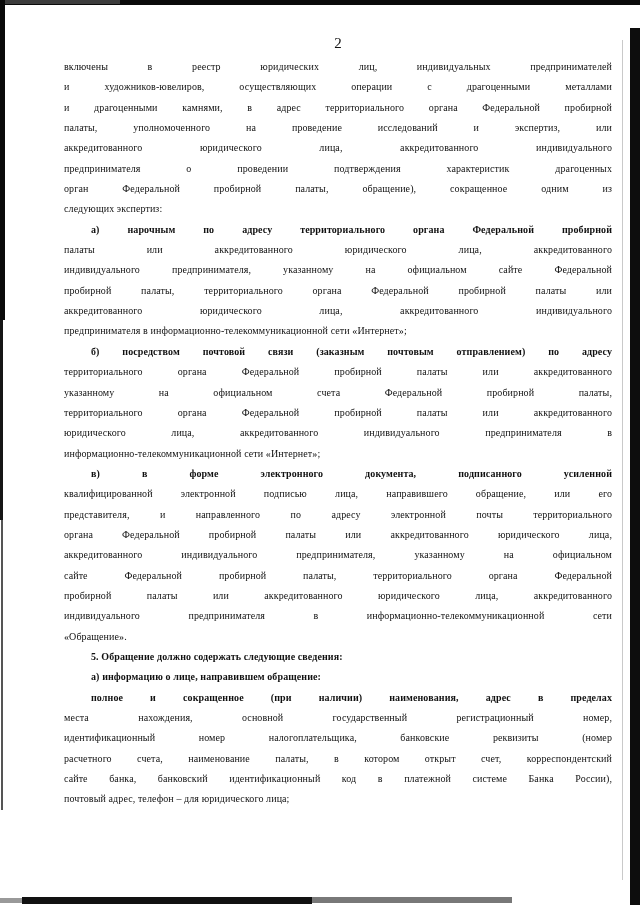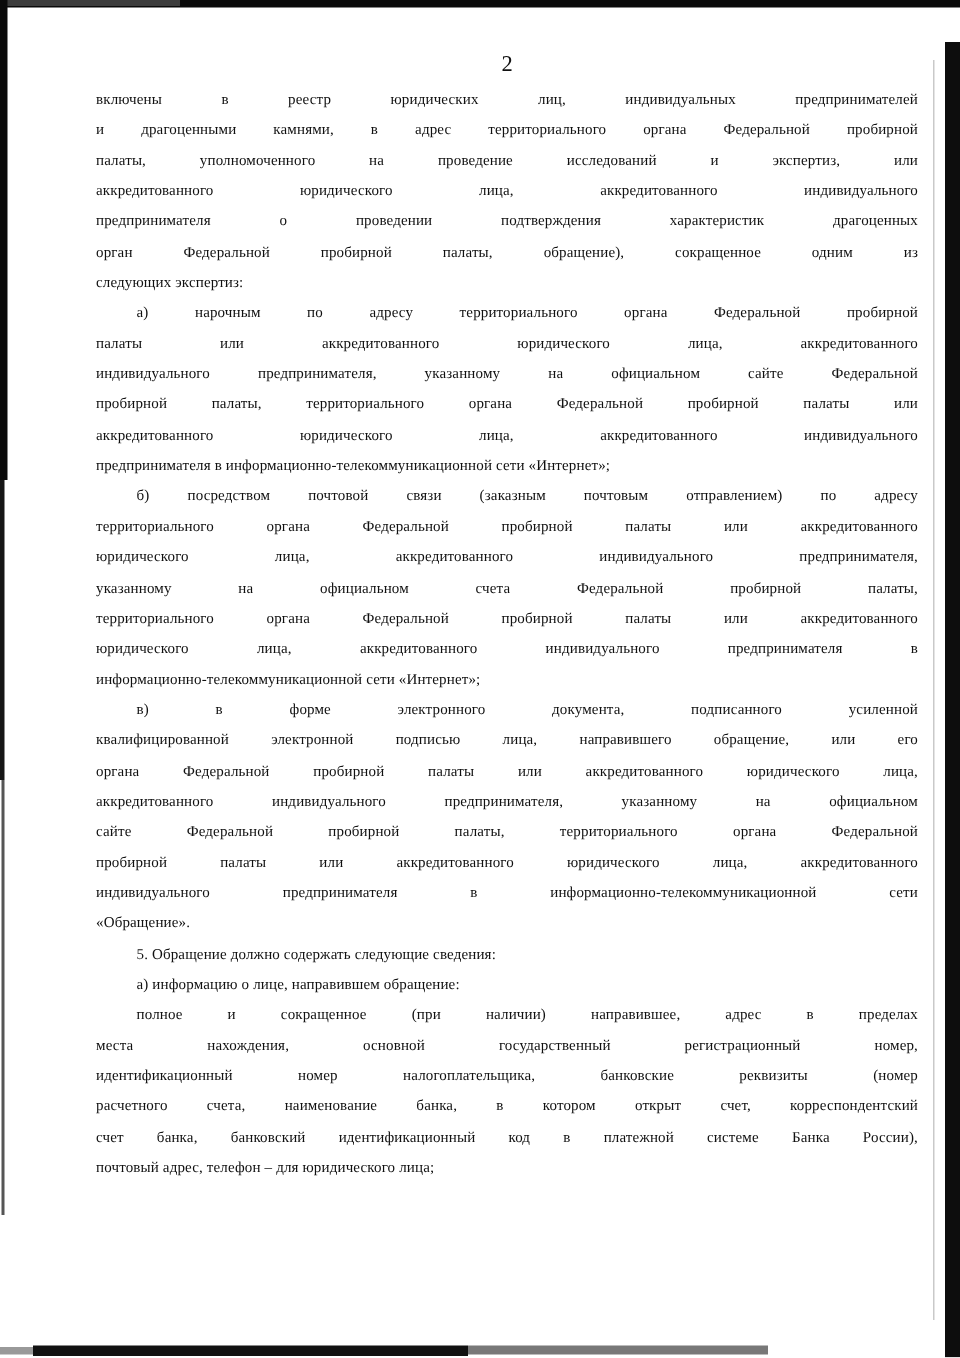--- a/index.html
+++ b/index.html
@@ -47,21 +47,21 @@
     line-height: 20.35px;
     letter-spacing: 0.1px;
   }
   .line {
     text-align: justify;
     text-align-last: justify;
     white-space: normal;
     height: 20.35px;
     overflow: hidden;
   }
-  .line.indent { text-indent: 27px; }
+  .line.indent { text-indent: 27px; font-weight: bold; }
   .line.last   { text-align-last: left; }
 </style>
 </head>
 <body>
 
 <div class="page">
 
   <div class="b-top"></div>
   <div class="b-top2"></div>
   <div class="b-left-a"></div>
@@ -71,50 +71,51 @@
   <div class="b-right-top"></div>
   <div class="b-faint"></div>
   <div class="b-bot-gray1"></div>
   <div class="b-bot-dark"></div>
   <div class="b-bot-gray2"></div>
 
   <div class="page-number">2</div>
 
   <div class="text-block" id="text-block">
       <div class="line">включены в реестр юридических лиц, индивидуальных предпринимателей</div>
+      <div class="line">и художников-ювелиров, осуществляющих операции с драгоценными металлами</div>
       <div class="line">и драгоценными камнями, в адрес территориального органа Федеральной пробирной</div>
       <div class="line">палаты, уполномоченного на проведение исследований и экспертиз, или</div>
       <div class="line">аккредитованного юридического лица, аккредитованного индивидуального</div>
       <div class="line">предпринимателя о проведении подтверждения характеристик драгоценных</div>
       <div class="line">орган Федеральной пробирной палаты, обращение), сокращенное одним из</div>
       <div class="line last">следующих экспертиз:</div>
       <div class="line indent">а) нарочным по адресу территориального органа Федеральной пробирной</div>
       <div class="line">палаты или аккредитованного юридического лица, аккредитованного</div>
       <div class="line">индивидуального предпринимателя, указанному на официальном сайте Федеральной</div>
       <div class="line">пробирной палаты, территориального органа Федеральной пробирной палаты или</div>
       <div class="line">аккредитованного юридического лица, аккредитованного индивидуального</div>
       <div class="line last">предпринимателя в информационно-телекоммуникационной сети «Интернет»;</div>
       <div class="line indent">б) посредством почтовой связи (заказным почтовым отправлением) по адресу</div>
       <div class="line">территориального органа Федеральной пробирной палаты или аккредитованного</div>
-      <div class="line">юридического лица, аккредитованного индивидуального предпринимателя,</div>
       <div class="line">указанному на официальном счета Федеральной пробирной палаты,</div>
       <div class="line">территориального органа Федеральной пробирной палаты или аккредитованного</div>
       <div class="line">юридического лица, аккредитованного индивидуального предпринимателя в</div>
       <div class="line last">информационно-телекоммуникационной сети «Интернет»;</div>
       <div class="line indent">в) в форме электронного документа, подписанного усиленной</div>
       <div class="line">квалифицированной электронной подписью лица, направившего обращение, или его</div>
+      <div class="line">представителя, и направленного по адресу электронной почты территориального</div>
       <div class="line">органа Федеральной пробирной палаты или аккредитованного юридического лица,</div>
       <div class="line">аккредитованного индивидуального предпринимателя, указанному на официальном</div>
       <div class="line">сайте Федеральной пробирной палаты, территориального органа Федеральной</div>
       <div class="line">пробирной палаты или аккредитованного юридического лица, аккредитованного</div>
       <div class="line">индивидуального предпринимателя в информационно-телекоммуникационной сети</div>
       <div class="line last">«Обращение».</div>
       <div class="line indent last">5. Обращение должно содержать следующие сведения:</div>
       <div class="line indent last">а) информацию о лице, направившем обращение:</div>
-      <div class="line indent">полное и сокращенное (при наличии) направившее, адрес в пределах</div>
+      <div class="line indent">полное и сокращенное (при наличии) наименования, адрес в пределах</div>
       <div class="line">места нахождения, основной государственный регистрационный номер,</div>
       <div class="line">идентификационный номер налогоплательщика, банковские реквизиты (номер</div>
-      <div class="line">расчетного счета, наименование банка, в котором открыт счет, корреспондентский</div>
-      <div class="line">счет банка, банковский идентификационный код в платежной системе Банка России),</div>
+      <div class="line">расчетного счета, наименование палаты, в котором открыт счет, корреспондентский</div>
+      <div class="line">сайте банка, банковский идентификационный код в платежной системе Банка России),</div>
       <div class="line last">почтовый адрес, телефон – для юридического лица;</div>
     </div>
 
 </div>
 
 </body></html>

